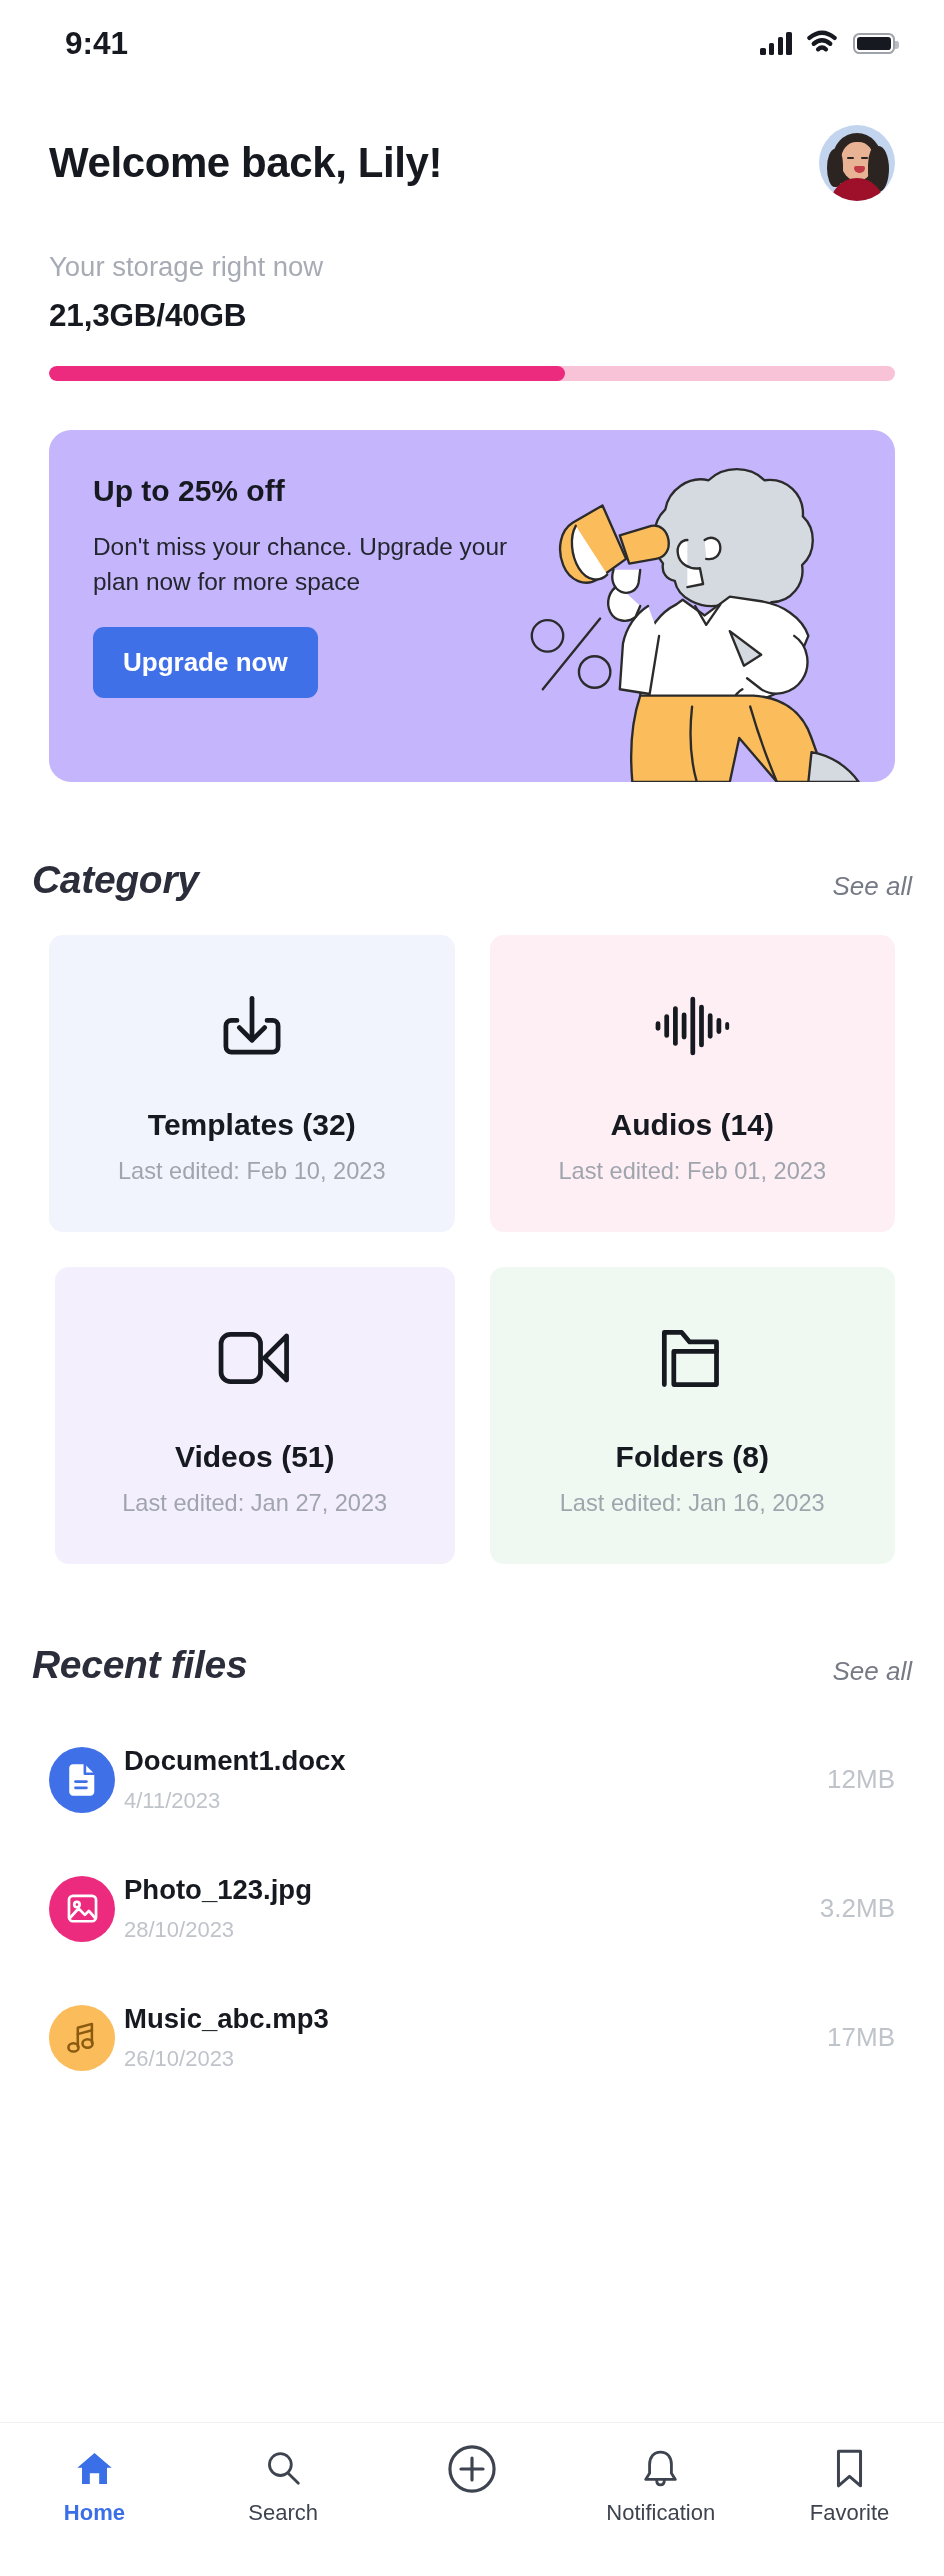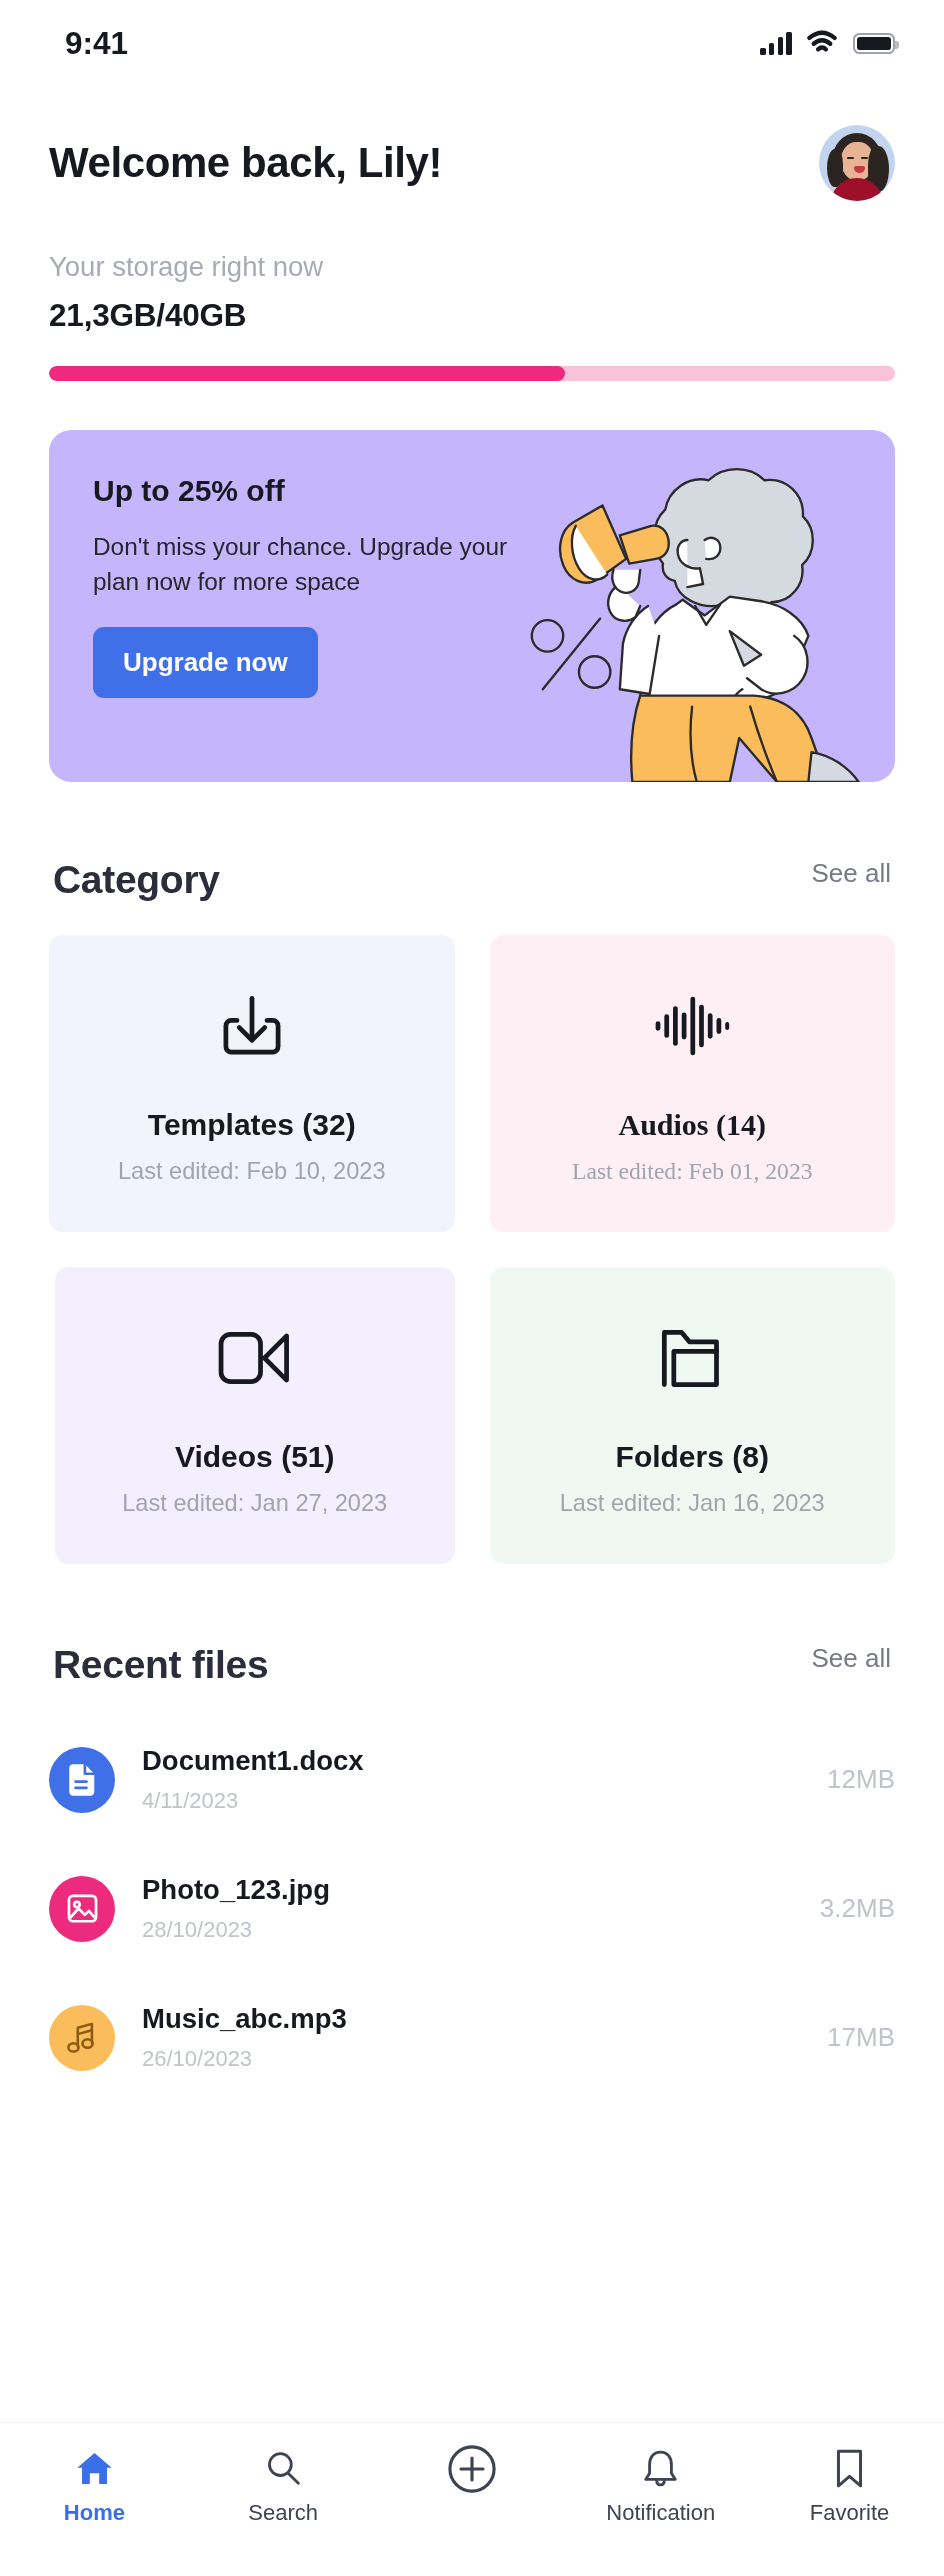--- a/index.html
+++ b/index.html
@@ -174,23 +174,24 @@
   }
   .promo-art {
     position: absolute;
     right: 7.9px; top: 0;
     width: 393px; height: 352px;
   }
 
   
   .section-head {
     display: flex;
-    align-items: flex-start;
+    align-items: flex-end;
     justify-content: space-between;
-    padding: 0 53px;
+    padding: 0 32px;
+    font-style: italic;
   }
   .section-title {
     font-size: 39px;
     font-weight: 700;
     color: #2B2E3A;
     letter-spacing: -0.3px;
   }
   .see-all {
     font-size: 26px;
     color: #767A85;
@@ -234,21 +235,21 @@
     align-items: center;
     height: 129px;
     cursor: pointer;
   }
   .file-badge {
     width: 66px; height: 66px;
     border-radius: 50%;
     display:flex; align-items:center; justify-content:center;
     flex: 0 0 auto;
   }
-  .file-info { margin-left: 27px; flex: 1 1 auto; }
+  .file-info { margin-left: 9px; flex: 1 1 auto; }
   .file-name {
     font-size: 27.5px;
     font-weight: 700;
     color: #16191F;
   }
   .file-date {
     margin-top: 11px;
     font-size: 22px;
     color: #BFC3CA;
   }
@@ -392,21 +393,21 @@
         <svg width="68" height="68" viewBox="0 0 86 86" fill="none" stroke="#16191F" stroke-width="6" stroke-linecap="round" stroke-linejoin="round">
           <path d="M24 36 H17 C13 36 10 39 10 43 V69 C10 73 13 76 17 76 H69 C73 76 76 73 76 69 V43 C76 39 73 36 69 36 H62"></path>
           <line x1="43" y1="8" x2="43" y2="60"></line>
           <polyline points="27,45 43,61 59,45"></polyline>
         </svg>
       </div>
       <div class="cat-name">Templates (32)</div>
       <div class="cat-meta">Last edited: Feb 10, 2023</div>
     </div>
 
-    <div class="cat-card" id="cat-1" style="background: rgb(253, 239, 244); font-family: Liberation Serif, serif;">
+    <div class="cat-card" id="cat-1" style="background: rgb(253, 239, 244);">
       <div class="cat-icon">
         <svg width="76" height="68" viewBox="0 0 96 86" fill="#16191F">
           <rect x="2" y="37" width="6" height="12" rx="3"></rect>
           <rect x="13" y="28" width="6" height="30" rx="3"></rect>
           <rect x="24" y="18" width="6" height="50" rx="3"></rect>
           <rect x="35" y="26" width="6" height="34" rx="3"></rect>
           <rect x="46" y="6" width="6" height="74" rx="3"></rect>
           <rect x="57" y="16" width="6" height="54" rx="3"></rect>
           <rect x="68" y="27" width="6" height="32" rx="3"></rect>
           <rect x="79" y="33" width="6" height="20" rx="3"></rect>

